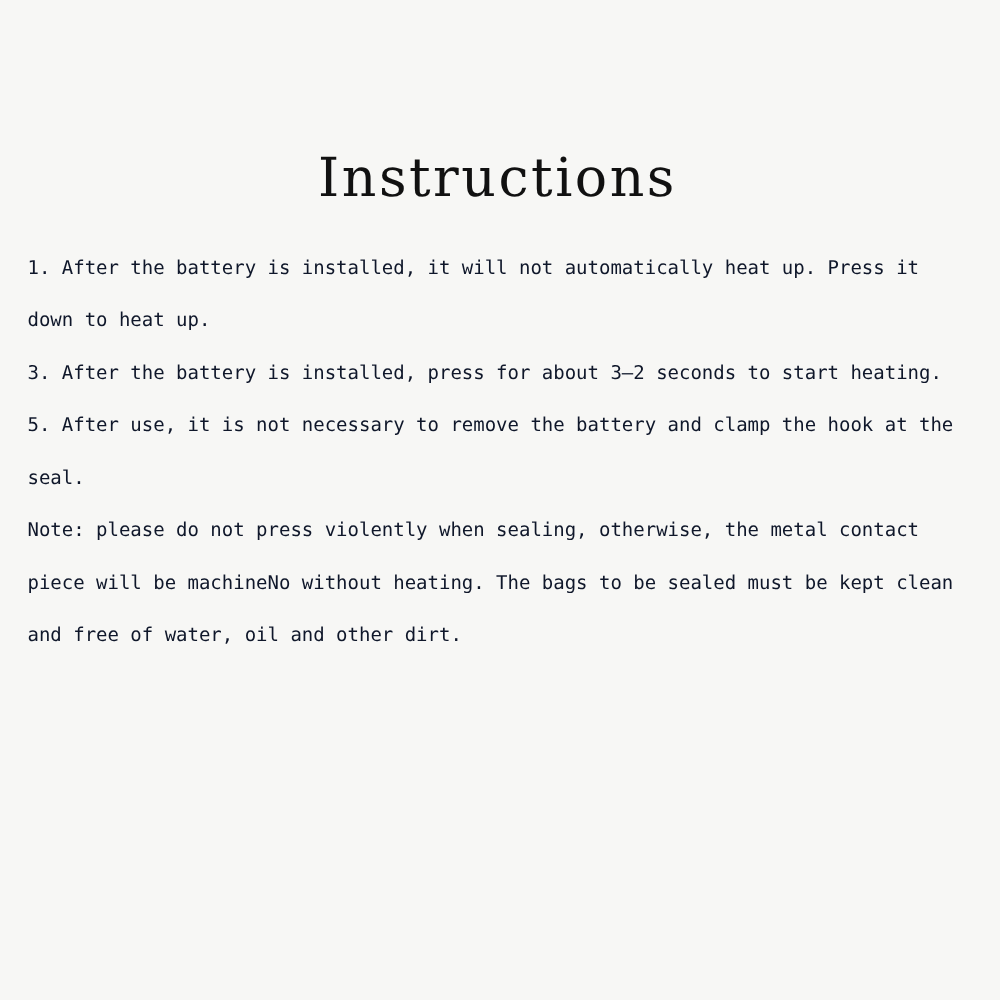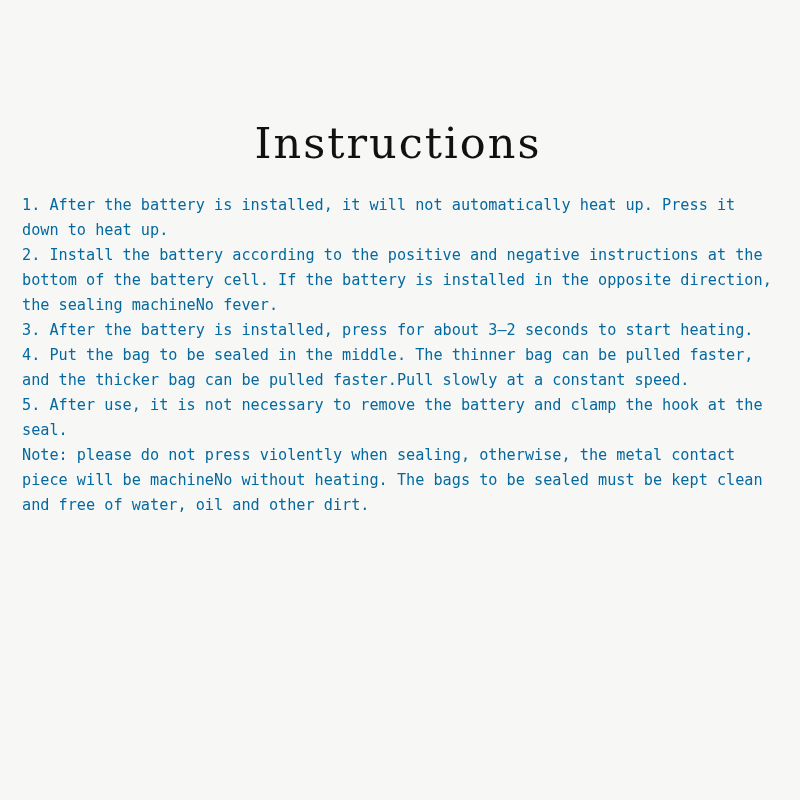--- a/index.html
+++ b/index.html
@@ -28,37 +28,35 @@
     font-size: 43px;
     font-weight: 400;
     letter-spacing: 2px;
     color: #111;
     margin: 0 0 26px 0;
     line-height: 1.1;
   }
   .body-text {
     font-family: "DejaVu Sans Mono", monospace;
     font-size: 15.2px;
-    line-height: 25px;
-    color: #0369a1;
+    line-height: 42px;
+    color: #0f172a;
     letter-spacing: 0px;
     text-align: left;
     word-spacing: 0px;
   }
   .para {
     margin: 0;
     padding: 0;
   }
 </style>
 </head>
 <body>
 
 <div class="page">
   <h1 class="doc-title">Instructions</h1>
   <div class="body-text">
     <p class="para">1. After the battery is installed, it will not automatically heat up. Press it down to heat up.</p>
-    <p class="para">2. Install the battery according to the positive and negative instructions at the bottom of the battery cell. If the battery is installed in the opposite direction, the sealing machineNo fever.</p>
     <p class="para">3. After the battery is installed, press for about 3—2 seconds to start heating.</p>
-    <p class="para">4. Put the bag to be sealed in the middle. The thinner bag can be pulled faster, and the thicker bag can be pulled faster.Pull slowly at a constant speed.</p>
     <p class="para">5. After use, it is not necessary to remove the battery and clamp the hook at the seal.</p>
     <p class="para">Note: please do not press violently when sealing, otherwise, the metal contact piece will be machineNo without heating. The bags to be sealed must be kept clean and free of water, oil and other dirt.</p>
   </div>
 </div>
 
 </body></html>

